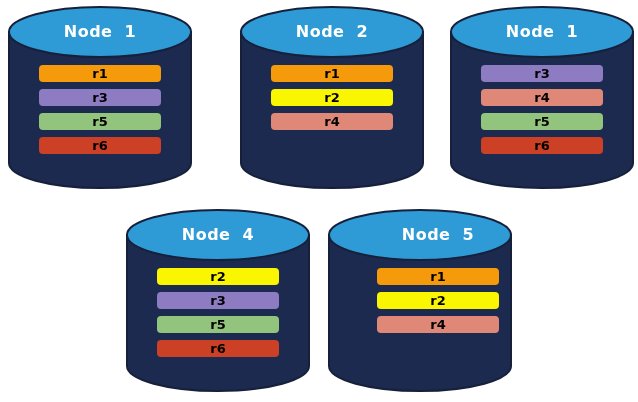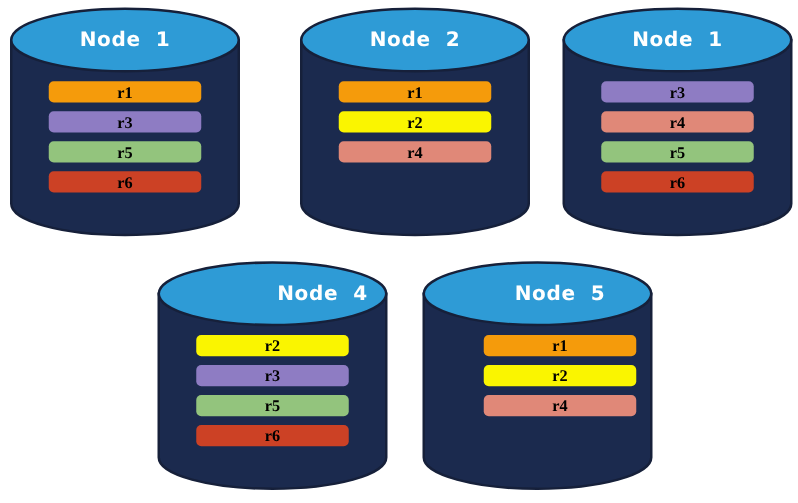--- a/index.html
+++ b/index.html
@@ -57,21 +57,20 @@
     height: 17px;
     border-radius: 4px;
     display: flex;
     align-items: center;
     justify-content: center;
     font-size: 13px;
     font-weight: bold;
     color: #000000;
     margin-bottom: 7px;
     box-sizing: border-box;
-    font-family: Liberation Serif, serif;
   }
   .bar:last-child {
     margin-bottom: 0;
   }
 </style>
 </head>
 <body>
 
 <div id="canvas">
     <div class="node" style="left: 8px; top: 5px; width: 184px; height: 185px;">
@@ -110,29 +109,29 @@
         <div class="bar" style="width: 122px; background: rgb(224, 136, 120);">r4</div>
         <div class="bar" style="width: 122px; background: rgb(147, 196, 125);">r5</div>
         <div class="bar" style="width: 122px; background: rgb(204, 65, 37);">r6</div>
       </div>
     </div>
     <div class="node" style="left: 126px; top: 208px; width: 184px; height: 185px;">
       <svg class="cyl-svg" width="184" height="185" viewBox="0 0 184 185">
         <path d="M 1,27 L 1,158 A 91,25 0 0 0 183,158 L 183,27 Z" fill="#1B2A4E" stroke="#16203A" stroke-width="2"></path>
         <ellipse cx="92" cy="27" rx="91" ry="25" fill="#2E9BD6" stroke="#16203A" stroke-width="2"></ellipse>
       </svg>
-      <div class="node-label" style="top: 17px; color: rgb(255, 255, 255); padding-left: 40px;">Node  4</div>
+      <div class="node-label" style="top: 17px; color: rgb(255, 255, 255);">Node  4</div>
       <div class="bars" style="top: 60px;">
         <div class="bar" style="width: 122px; background: rgb(250, 245, 0);">r2</div>
         <div class="bar" style="width: 122px; background: rgb(142, 124, 195);">r3</div>
         <div class="bar" style="width: 122px; background: rgb(147, 196, 125);">r5</div>
         <div class="bar" style="width: 122px; background: rgb(204, 65, 37);">r6</div>
       </div>
     </div>
-    <div class="node" style="left: 338px; top: 208px; width: 220px; height: 185px;">
+    <div class="node" style="left: 328px; top: 208px; width: 220px; height: 185px;">
       <svg class="cyl-svg" width="184" height="185" viewBox="0 0 184 185">
         <path d="M 1,27 L 1,158 A 91,25 0 0 0 183,158 L 183,27 Z" fill="#1B2A4E" stroke="#16203A" stroke-width="2"></path>
         <ellipse cx="92" cy="27" rx="91" ry="25" fill="#2E9BD6" stroke="#16203A" stroke-width="2"></ellipse>
       </svg>
       <div class="node-label" style="top: 17px; color: rgb(255, 255, 255);">Node  5</div>
       <div class="bars" style="top: 60px;">
         <div class="bar" style="width: 122px; background: rgb(245, 155, 11);">r1</div>
         <div class="bar" style="width: 122px; background: rgb(250, 245, 0);">r2</div>
         <div class="bar" style="width: 122px; background: rgb(224, 136, 120);">r4</div>
       </div>

